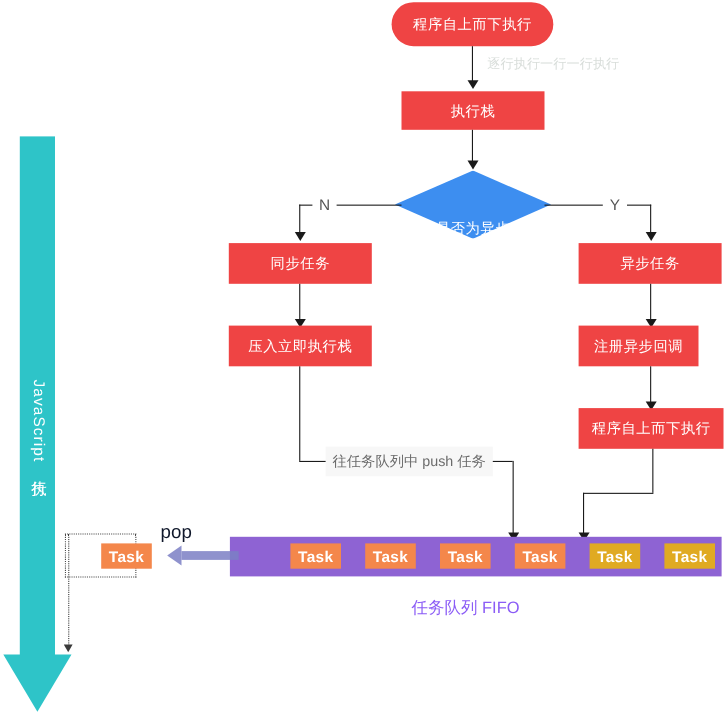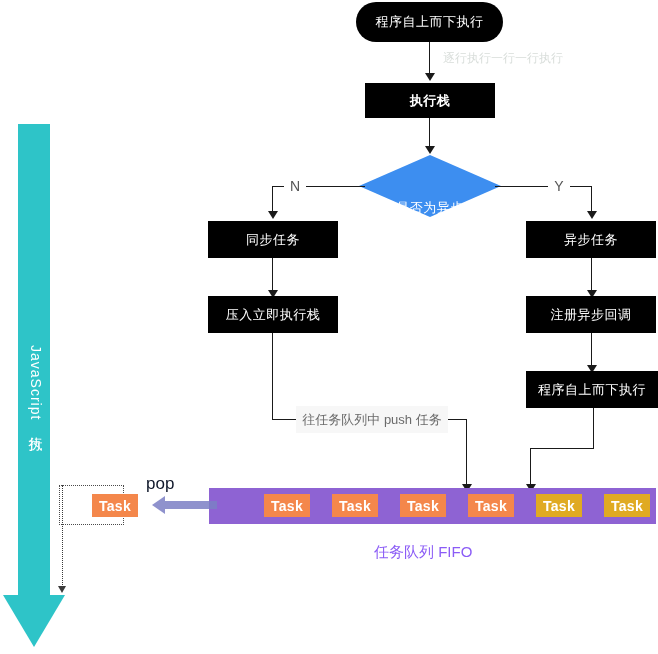--- a/index.html
+++ b/index.html
@@ -10,21 +10,21 @@
   #canvas {
     position: relative;
     width: 658px;
     height: 654px;
     background: #ffffff;
     font-family: "Liberation Sans", "DejaVu Sans", sans-serif;
     overflow: hidden;
   }
   .node {
     position: absolute;
-    background: #000000;
+    background: #ef4444;
     color: #ffffff;
     display: flex;
     align-items: center;
     justify-content: center;
     font-size: 13px;
     letter-spacing: 0.5px;
     box-sizing: border-box;
     white-space: nowrap;
   }
   .node.pill { border-radius: 22px; }
@@ -183,21 +183,21 @@
   <div id="js-arrow-head" style="left:3px; top:595px;"></div>
   <div id="js-arrow-label" style="left:27px; top:345px;">JavaScript 执行</div>
 
   <div class="faded-note" style="left:443px; top:50px;">逐行执行一行一行执行</div>
 
   <div class="node pill" style="left:356px; top:2px; width:147px; height:40px;">程序自上而下执行</div>
 
   <div class="edge edge-v" style="left:429px; top:42px; height:32px;"></div>
   <div class="arrowhead-down" style="left:425px; top:73px;"></div>
 
-  <div class="node" style="left:365px; top:83px; width:130px; height:35px;font-weight:bold;">执行栈</div>
+  <div class="node" style="left:365px; top:83px; width:130px; height:35px;">执行栈</div>
 
   <div class="edge edge-v" style="left:429px; top:118px; height:29px;"></div>
   <div class="arrowhead-down" style="left:425px; top:146px;"></div>
 
   <div class="diamond-wrap" style="left:359px; top:155px; width:142px; height:62px;">
     <div class="diamond-shape"></div>
     <div class="diamond-label">是否为异步</div>
   </div>
 
   <div class="edge edge-h" style="left:272px; top:186px; width:93px;"></div>
@@ -221,21 +221,21 @@
   <div class="edge edge-h" style="left:444px; top:419px; width:22px;"></div>
   <div class="edge edge-v" style="left:466px; top:419px; height:68px;"></div>
   <div class="arrowhead-down" style="left:462px; top:484px;"></div>
 
   <div class="note" style="left:296px; top:406px; width:152px; height:27px;">往任务队列中 push 任务</div>
 
   <div class="node" style="left:526px; top:221px; width:130px; height:37px;">异步任务</div>
   <div class="edge edge-v" style="left:591px; top:258px; height:33px;"></div>
   <div class="arrowhead-down" style="left:587px; top:290px;"></div>
 
-  <div class="node" style="left:526px; top:296px; width:130px; height:37px;">注册异步回调</div>
+  <div class="node" style="left:526px; top:296px; width:109px; height:37px;">注册异步回调</div>
   <div class="edge edge-v" style="left:591px; top:333px; height:33px;"></div>
   <div class="arrowhead-down" style="left:587px; top:365px;"></div>
 
   <div class="node" style="left:526px; top:371px; width:132px; height:37px;">程序自上而下执行</div>
 
   <div class="edge edge-v" style="left:593px; top:408px; height:40px;"></div>
   <div class="edge edge-h" style="left:530px; top:448px; width:64px;"></div>
   <div class="edge edge-v" style="left:530px; top:448px; height:39px;"></div>
   <div class="arrowhead-down" style="left:526px; top:484px;"></div>
 

